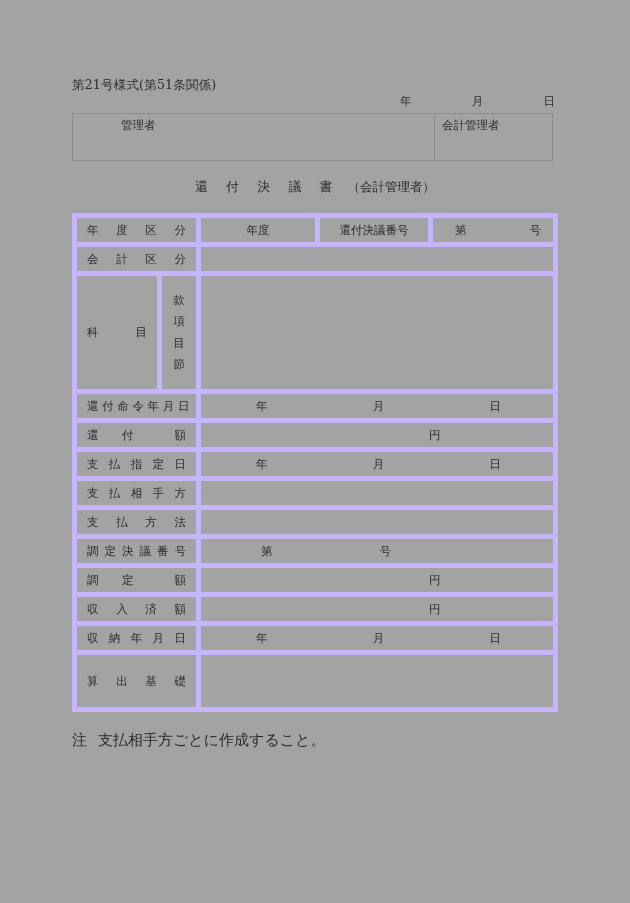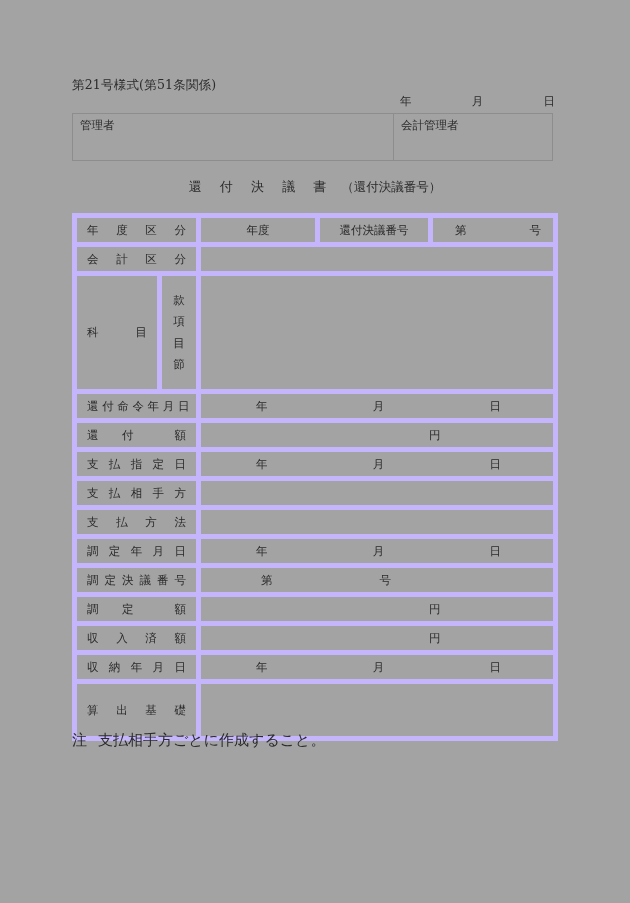--- a/index.html
+++ b/index.html
@@ -45,20 +45,21 @@
   
   .sign-table {
     position: absolute;
     left: 72px;
     top: 113px;
     width: 481px;
     height: 48px;
     border: 1px solid #8d8d8d;
     box-sizing: border-box;
     display: flex;
+    padding-left: 41px;
   }
   .sign-cell {
     box-sizing: border-box;
     padding: 5px 0 0 7px;
     font-size: 11.5px;
     line-height: 1.2;
   }
   .sign-cell.left {
     width: 321px;
     border-right: 1px solid #8d8d8d;
@@ -167,21 +168,21 @@
     <span>月</span>
     <span>日</span>
   </div>
 
   <div class="sign-table">
     <div class="sign-cell left">管理者</div>
     <div class="sign-cell right">会計管理者</div>
   </div>
 
   <div class="doc-title">
-    <span class="main">還 付 決 議 書</span><span class="sub">（還付決議番号）</span>
+    <span class="main">還 付 決 議 書</span><span class="sub">（会計管理者）</span>
   </div>
 
   <table class="main-table">
     <colgroup>
       <col style="width:85px">
       <col style="width:39px">
       <col style="width:119px">
       <col style="width:113px">
       <col style="width:125px">
     </colgroup>
@@ -247,66 +248,56 @@
       <tr>
         <td class="lbl" colspan="2">支 払 相 手 方</td>
         <td class="data" colspan="3"></td>
       </tr>
 
       <tr>
         <td class="lbl" colspan="2">支 払 方 法</td>
         <td class="data" colspan="3"></td>
       </tr>
 
-      <tr>
-        <td class="lbl" colspan="2">調 定 年 月 日</td>
+
+      <tr>
+        <td class="lbl" colspan="2">調 定 決 議 番 号</td>
+        <td class="data" colspan="3">
+          <div class="dai-go">
+            <span>第</span>
+            <span>号</span>
+          </div>
+        </td>
+      </tr>
+
+      <tr>
+        <td class="lbl" colspan="2">調　定　　額</td>
+        <td class="data" colspan="3">
+          <span class="yen">円</span>
+        </td>
+      </tr>
+
+      <tr>
+        <td class="lbl" colspan="2">収 入 済 額</td>
+        <td class="data" colspan="3">
+          <span class="yen">円</span>
+        </td>
+      </tr>
+
+      <tr>
+        <td class="lbl" colspan="2">収 納 年 月 日</td>
         <td class="data" colspan="3">
           <div class="wrap-ymd">
             <span>年</span>
             <span>月</span>
             <span>日</span>
           </div>
         </td>
       </tr>
 
-      <tr>
-        <td class="lbl" colspan="2">調 定 決 議 番 号</td>
-        <td class="data" colspan="3">
-          <div class="dai-go">
-            <span>第</span>
-            <span>号</span>
-          </div>
-        </td>
-      </tr>
-
-      <tr>
-        <td class="lbl" colspan="2">調　定　　額</td>
-        <td class="data" colspan="3">
-          <span class="yen">円</span>
-        </td>
-      </tr>
-
-      <tr>
-        <td class="lbl" colspan="2">収 入 済 額</td>
-        <td class="data" colspan="3">
-          <span class="yen">円</span>
-        </td>
-      </tr>
-
-      <tr>
-        <td class="lbl" colspan="2">収 納 年 月 日</td>
-        <td class="data" colspan="3">
-          <div class="wrap-ymd">
-            <span>年</span>
-            <span>月</span>
-            <span>日</span>
-          </div>
-        </td>
-      </tr>
-
 
       <tr>
         <td class="lbl h-basis" colspan="2">算 出 基 礎</td>
         <td class="data" colspan="3"></td>
       </tr>
 
     </tbody>
   </table>
 
   <div class="note">

